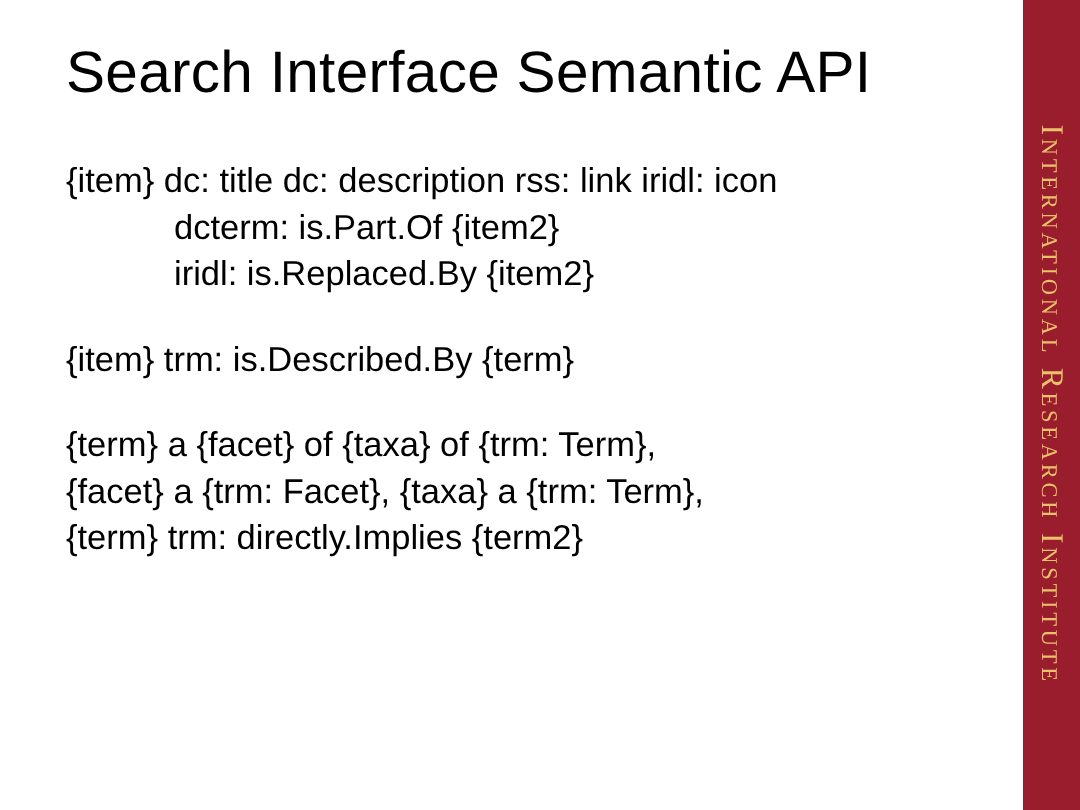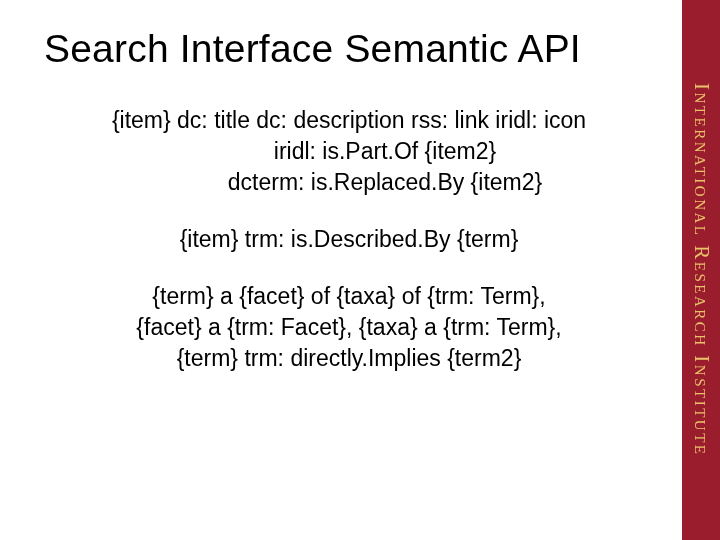--- a/index.html
+++ b/index.html
@@ -21,21 +21,21 @@
     color: #000;
     margin-bottom: 34px;
     letter-spacing: 0.2px;
     line-height: 1.1;
   }
   .body {
     font-size: 23px;
     color: #000;
     line-height: 1.35;
   }
-  .block { margin-bottom: 26px; text-align: center; }
+  .block { margin-bottom: 26px; }
   .indent { padding-left: 72px; }
   .sidebar {
     width: 38px;
     height: 540px;
     background: #9a1d2e;
     display: flex;
     align-items: center;
     justify-content: center;
   }
   .sidebar-text {
@@ -52,22 +52,22 @@
 </head>
 <body>
 
 <div class="slide">
   <h1 class="title">Search Interface Semantic API</h1>
 
   <div class="body">
 
     <div class="block">
       <div>{item} dc: title dc: description rss: link iridl: icon</div>
-      <div class="indent">iridl: is.Part.Of {item2}</div>
-      <div class="indent">dcterm: is.Replaced.By {item2}</div>
+      <div class="indent">dcterm: is.Part.Of {item2}</div>
+      <div class="indent">iridl: is.Replaced.By {item2}</div>
     </div>
 
     <div class="block">
       <div>{item} trm: is.Described.By {term}</div>
     </div>
 
     <div class="block">
       <div>{term} a {facet} of {taxa} of {trm: Term},</div>
       <div>{facet} a {trm: Facet}, {taxa} a {trm: Term},</div>
       <div>{term}  trm: directly.Implies {term2}</div>

